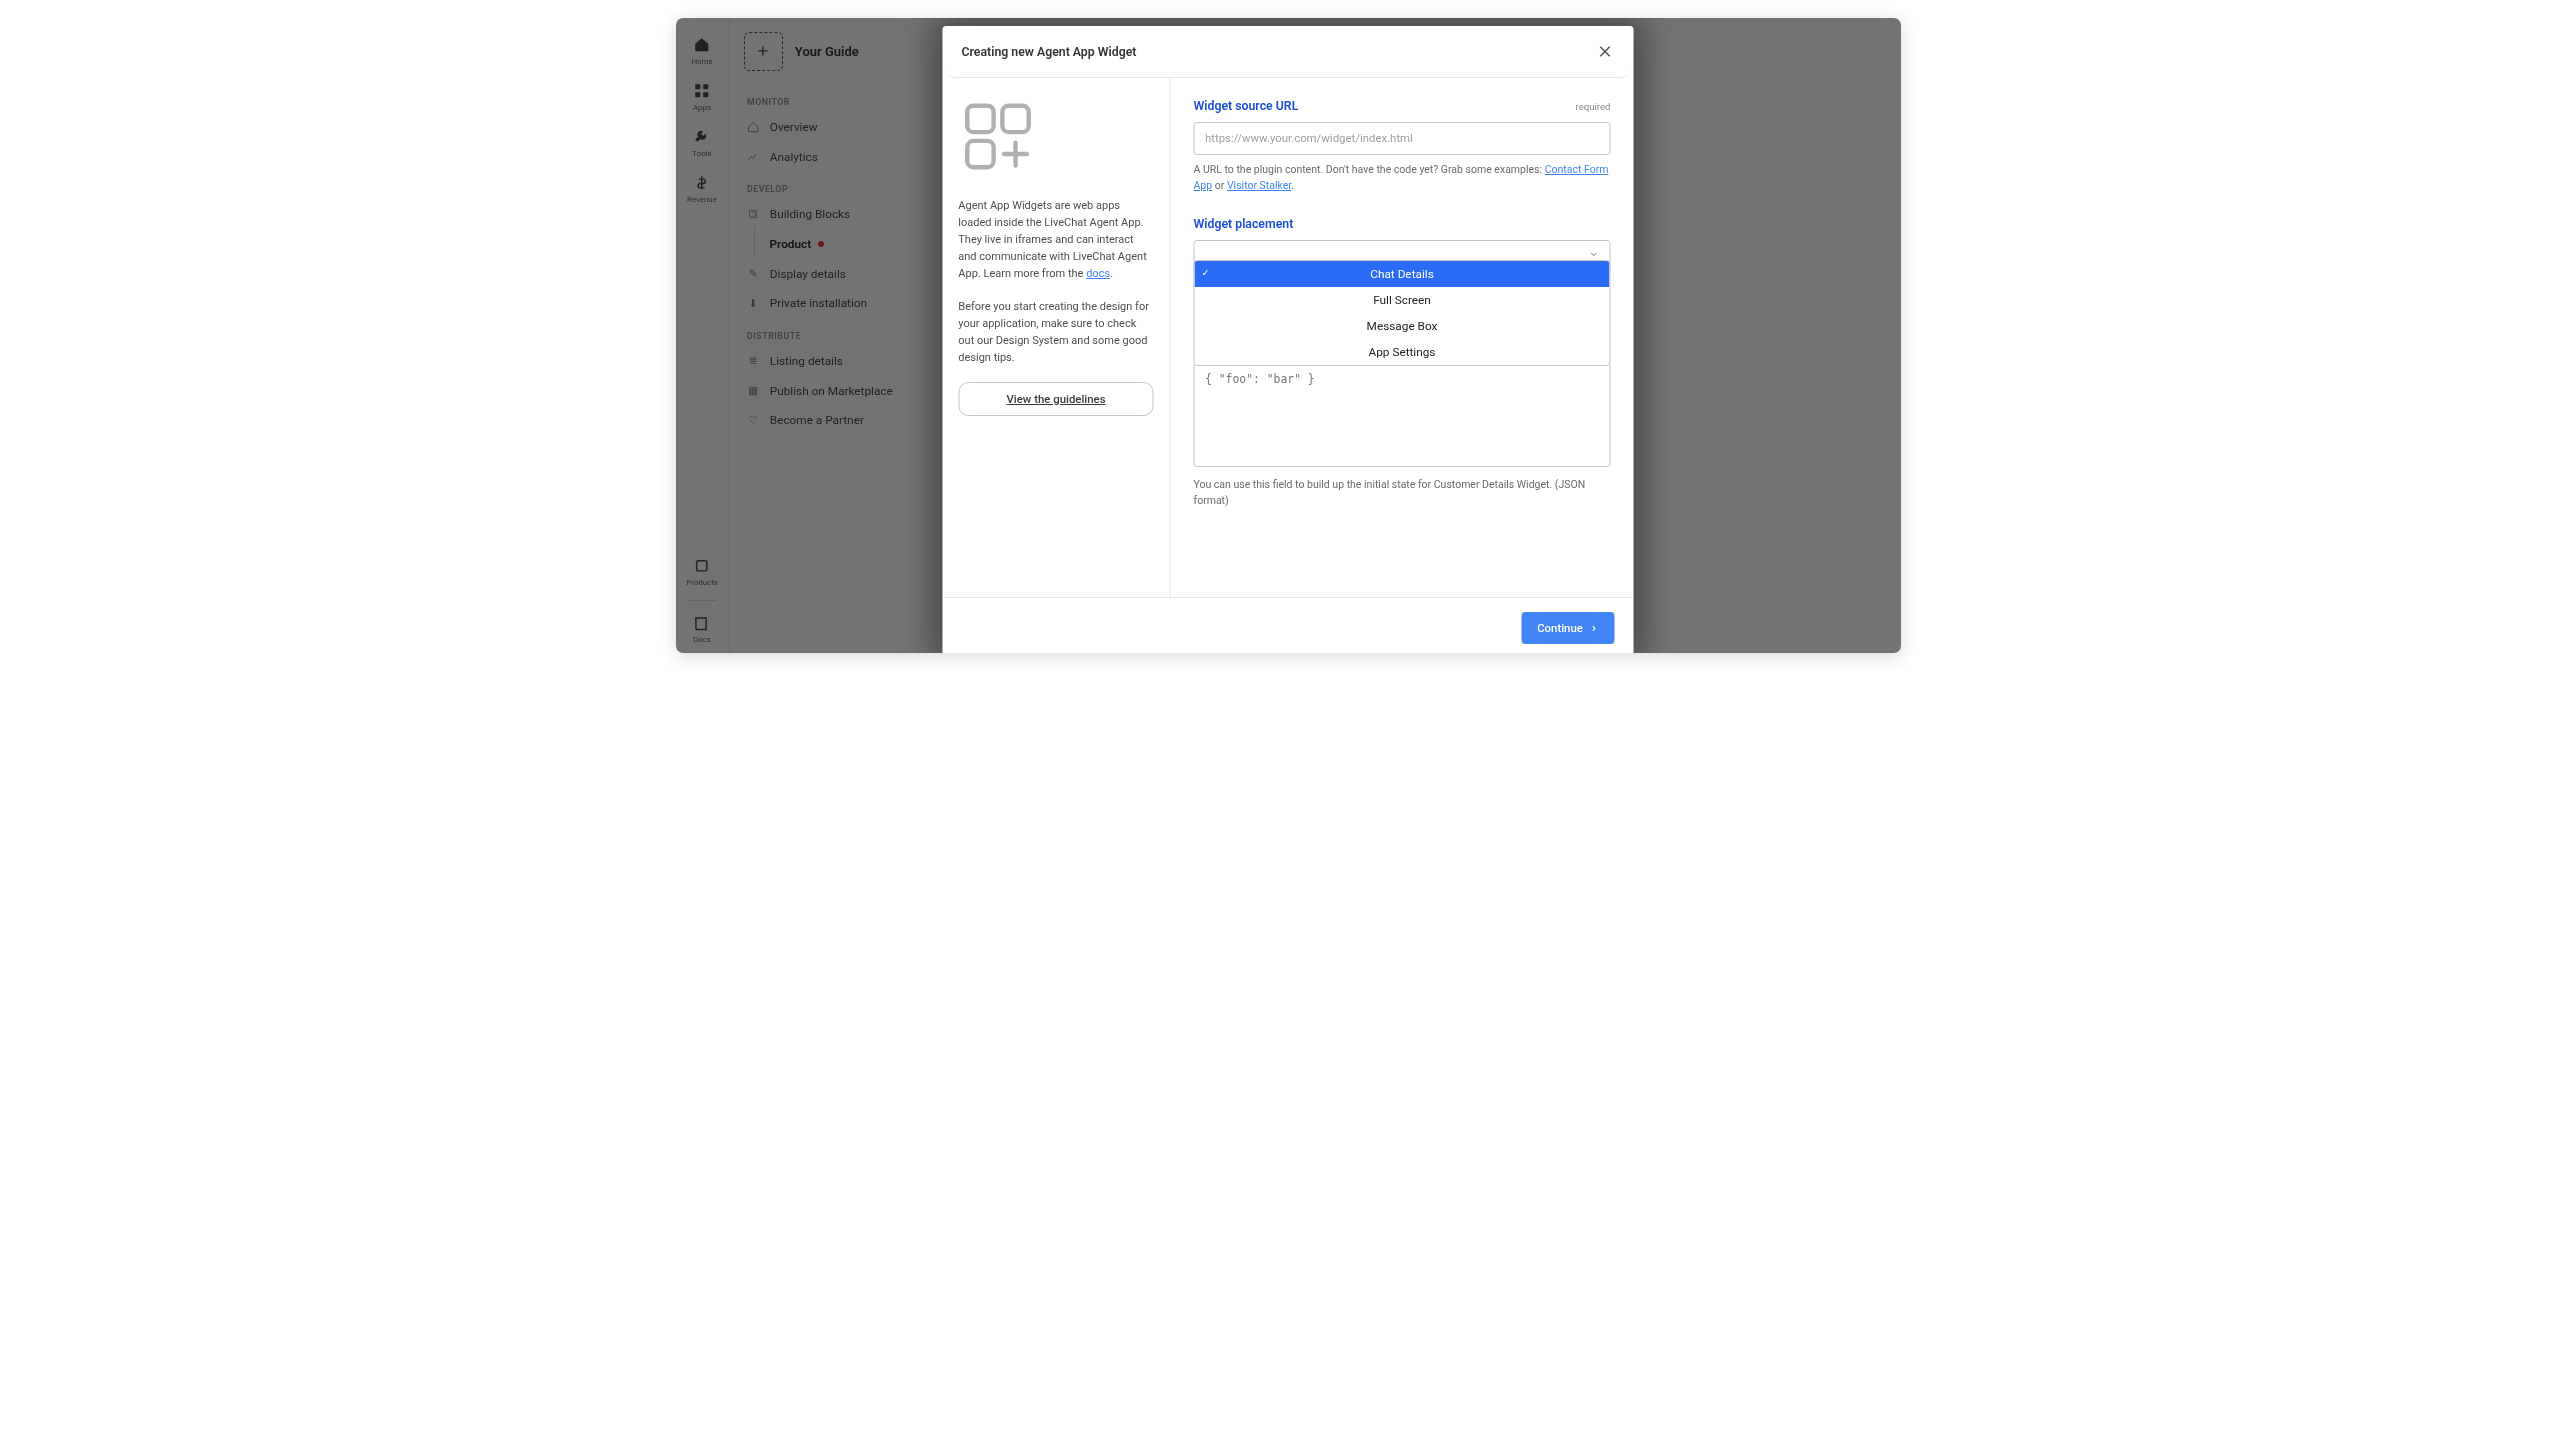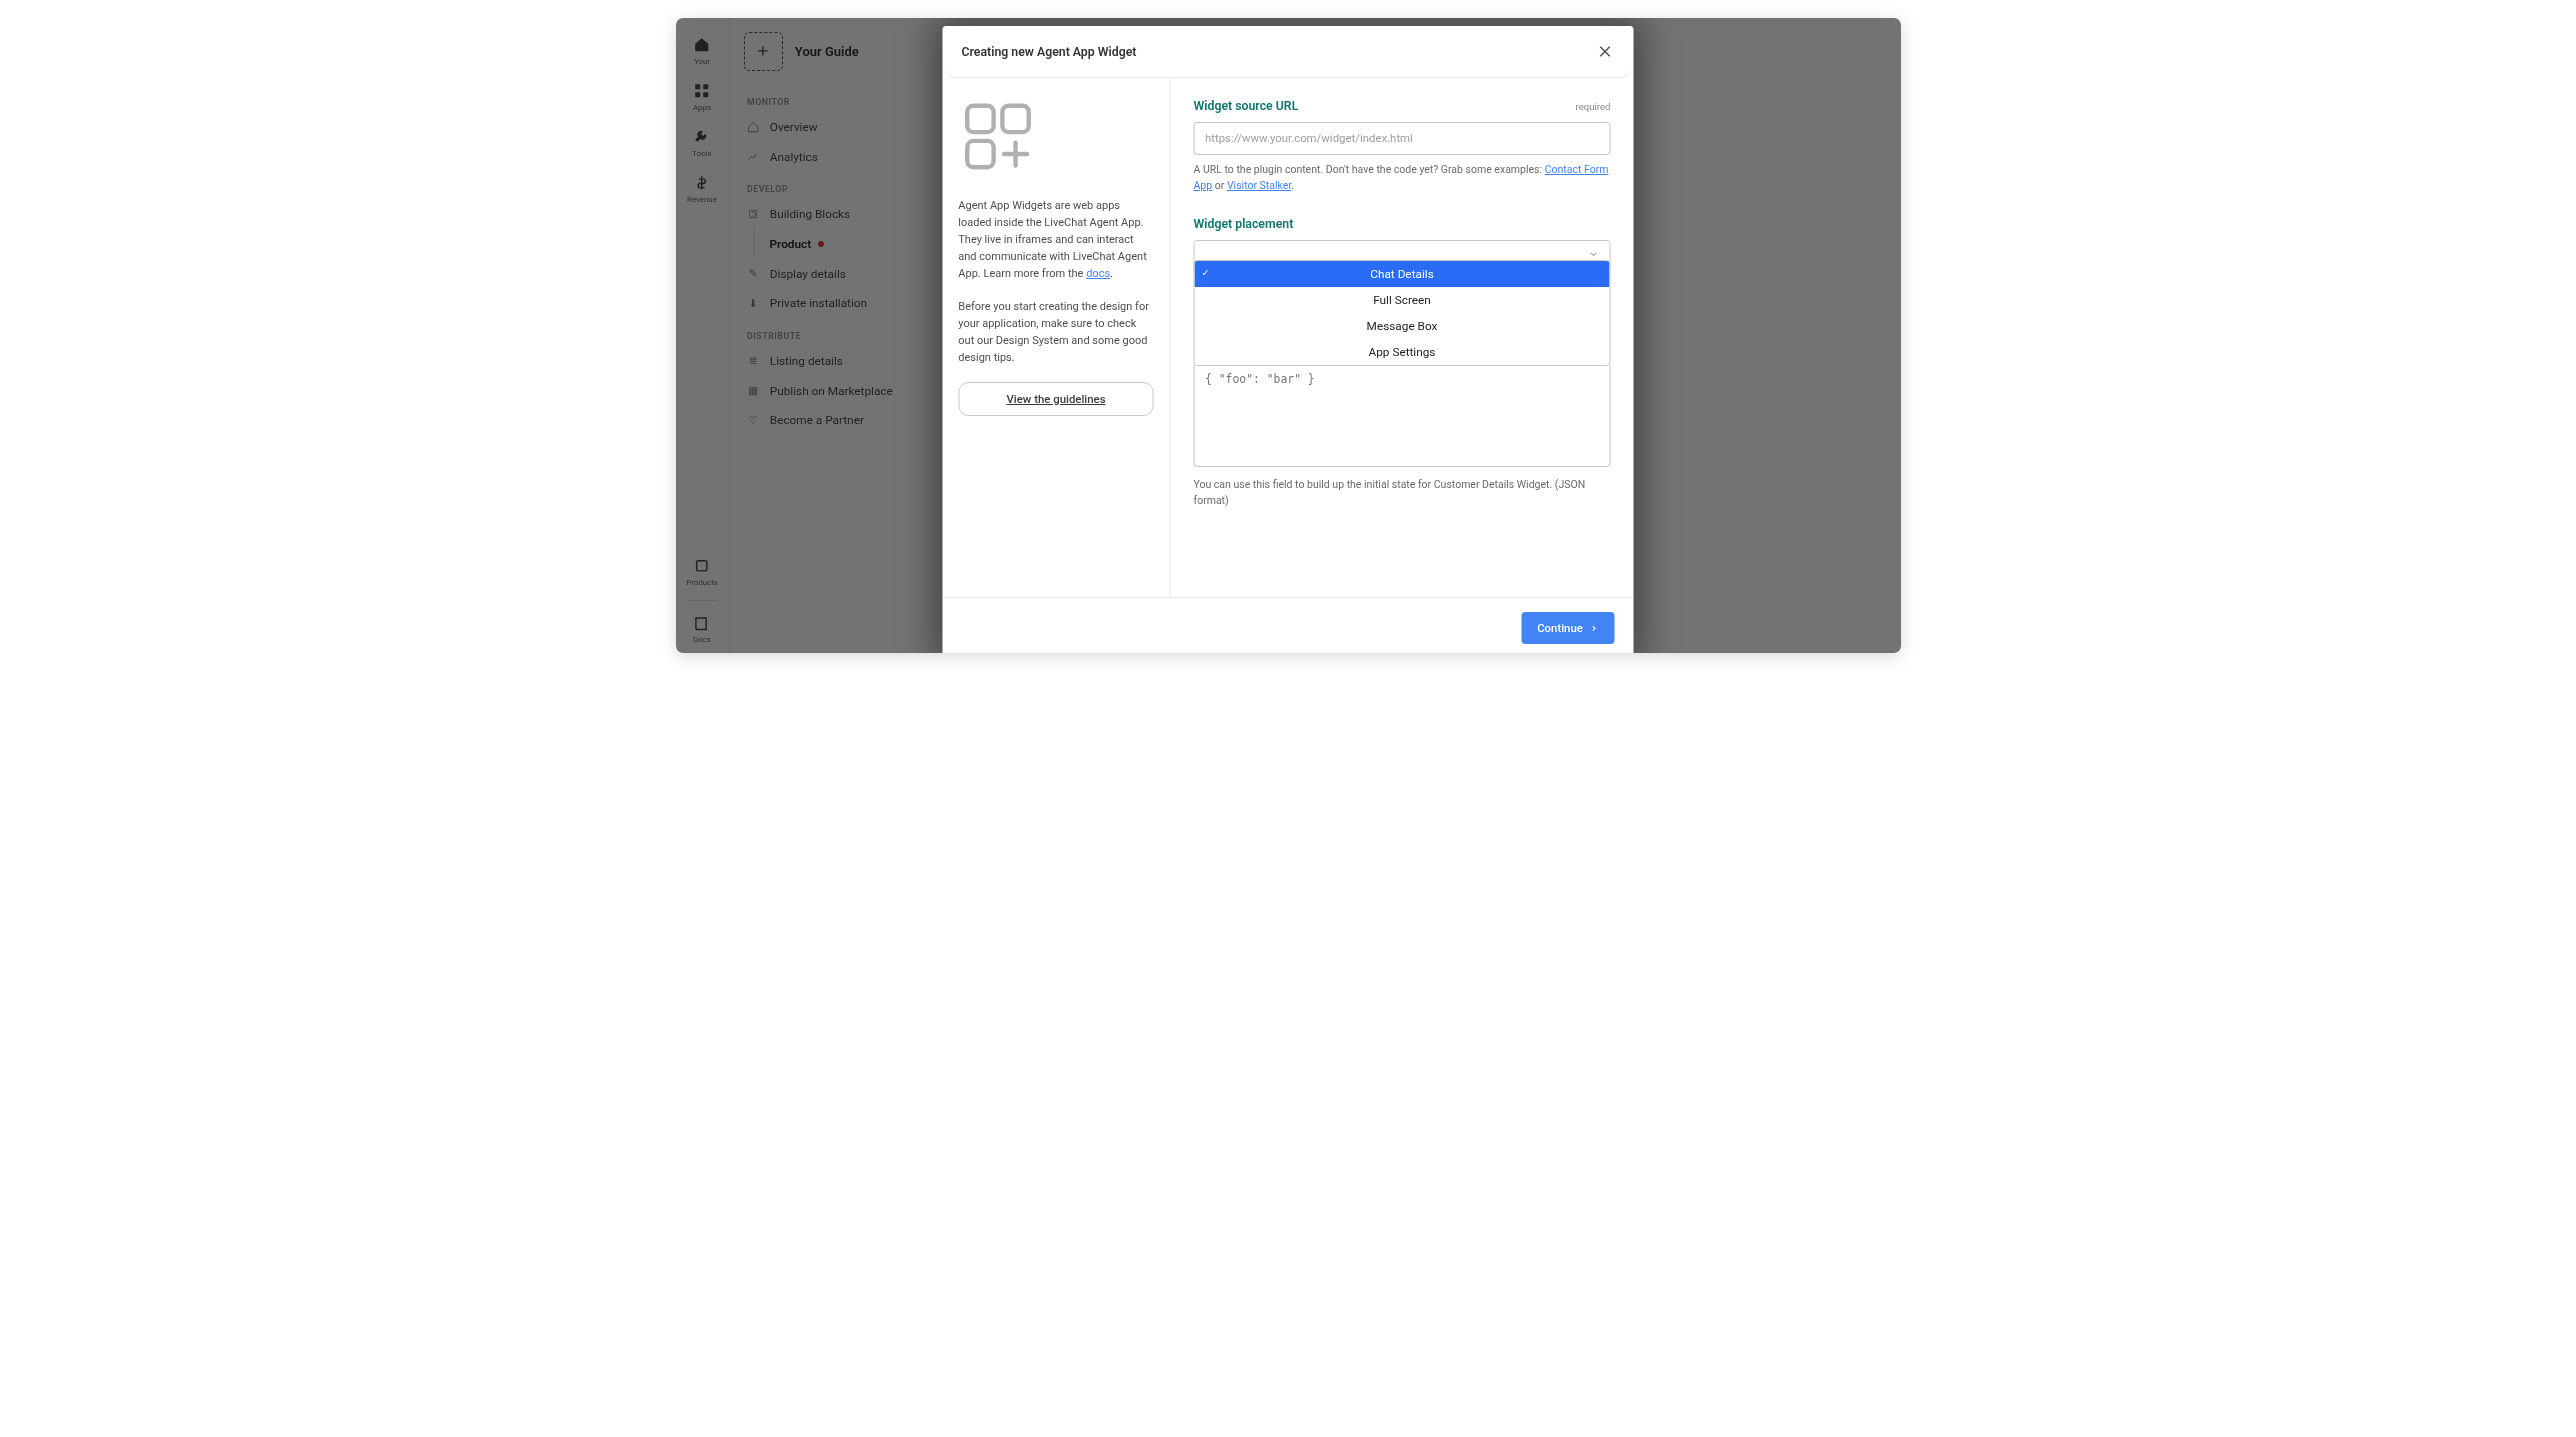--- a/index.html
+++ b/index.html
@@ -259,21 +259,21 @@
     .form-group { margin-bottom: 23px; }
     .form-label-row {
       display: flex;
       justify-content: space-between;
       align-items: baseline;
       margin-bottom: 8.8px;
     }
     .form-label {
       font-size: 12.3px;
       font-weight: 600;
-      color: #0f766e;
+      color: #1d4ed8;
     }
     .required-tag {
       font-size: 9.6px;
       color: #8a8a8a;
     }
     .text-input {
       width: 100%;
       border: 0.9px solid #c6c6c6;
       border-radius: 3.5px;
       padding: 8.8px 10.5px;
@@ -368,21 +368,21 @@
 </head>
 <body>
 
 <div class="app-frame">
 
   <nav class="rail">
     <div class="rail-item">
       <svg viewBox="0 0 24 24">
           <path d="M3 10.5L12 3l9 7.5V21H3z"></path>
         </svg>
-      <span>Your</span>
+      <span>Home</span>
     </div>
     <div class="rail-item">
       <svg viewBox="0 0 24 24">
           <rect x="3" y="3" width="7" height="7" rx="1"></rect>
           <rect x="14" y="3" width="7" height="7" rx="1"></rect>
           <rect x="3" y="14" width="7" height="7" rx="1"></rect>
           <rect x="14" y="14" width="7" height="7" rx="1"></rect>
         </svg>
       <span>Apps</span>
     </div>

